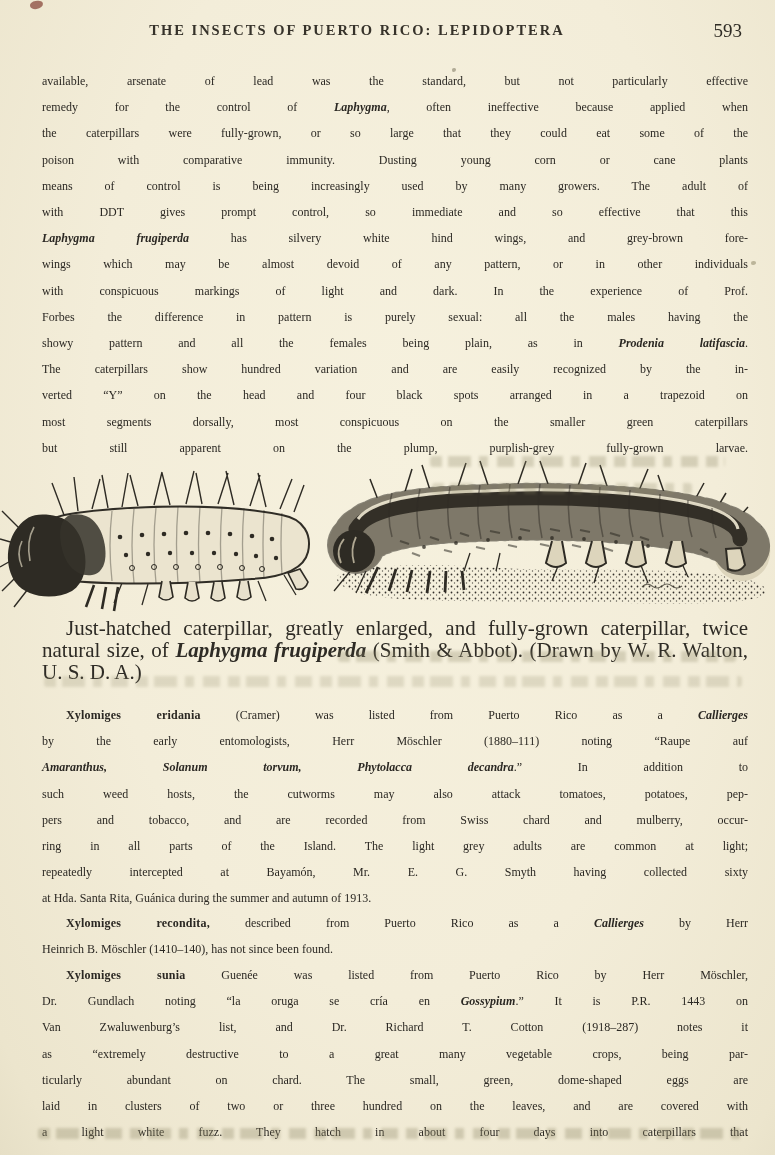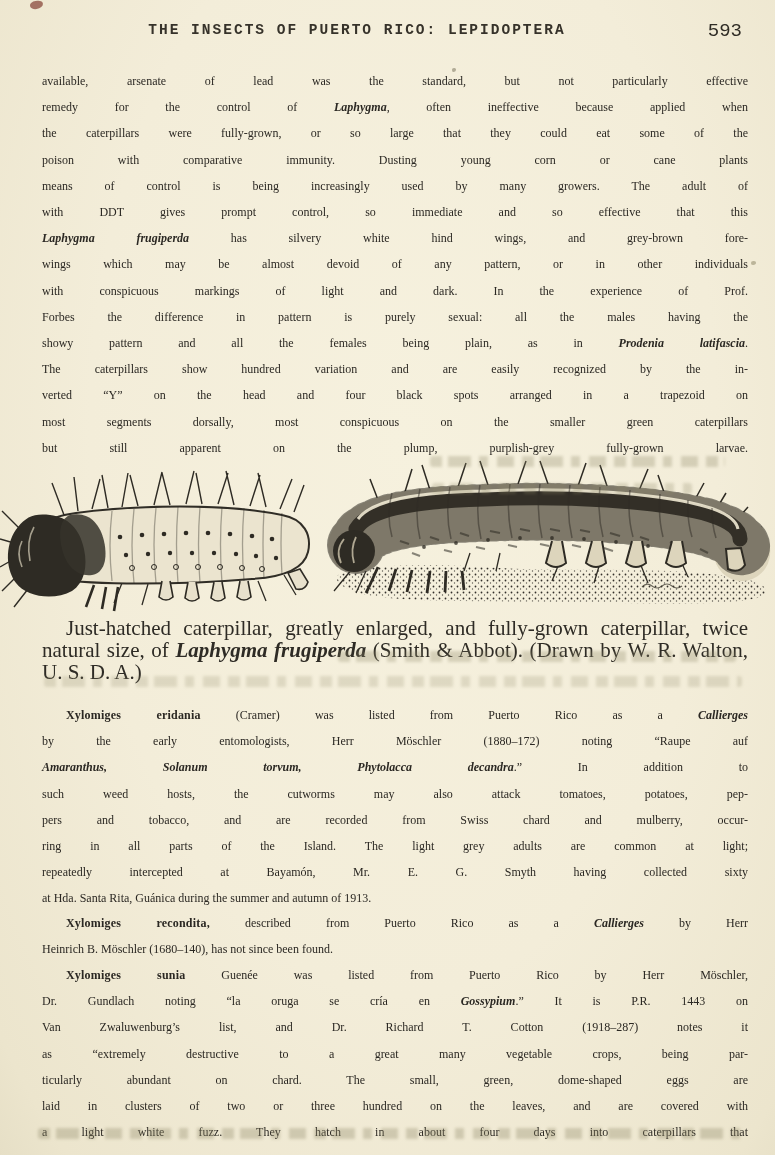--- a/index.html
+++ b/index.html
@@ -8,21 +8,21 @@
     width:775px;height:1155px;
     margin:0 auto;
     overflow:hidden;
     background:
       radial-gradient(ellipse at 52% 38%, #f6f1de 0%, #f3edd9 55%, #ece5cd 92%, #e6dfc6 100%);
     font-family:"Liberation Serif", serif;
     color:#2b2823;
   }
   
   .runhead{
-    position:absolute; top:22px; left:42px; right:33px; height:24px;font-family:Liberation Mono, monospace;
+    position:absolute; top:22px; left:42px; right:33px; height:24px;
   }
   .runhead .title{
     position:absolute; left:0; right:70px; text-align:center;
     font-size:14.5px; font-weight:bold; letter-spacing:2px; color:#36322a;
   }
   .runhead .folio{
     position:absolute; right:0; top:-2px; font-size:19px; color:#2f2c25;
   }
   
   .para{ position:absolute; left:42px; width:706px; font-size:12px; line-height:26.2px; }
@@ -176,31 +176,31 @@
   </svg>
 
   <div class="para caption indent" style="top:618px">
       <div class="tline"><span>Just-hatched caterpillar, greatly enlarged, and fully-grown caterpillar, twice</span></div>
       <div class="tline"><span>natural size, of </span><span class="st-i">Laphygma frugiperda</span><span> (Smith &amp; Abbot).  (Drawn by W. R. Walton,</span></div>
       <div class="tline tline-end"><span>U. S. D. A.)</span></div>
     </div>
 
   <div class="para indent" style="top:702px">
       <div class="tline"><span class="st-b">Xylomiges eridania</span><span> (Cramer) was listed from Puerto Rico as a </span><span class="st-i">Callierges</span></div>
-      <div class="tline"><span>by the early entomologists, Herr Möschler (1880–172) noting “Raupe auf</span></div>
+      <div class="tline"><span>by the early entomologists, Herr Möschler (1880–111) noting “Raupe auf</span></div>
       <div class="tline"><span class="st-i">Amaranthus, Solanum torvum, Phytolacca decandra</span><span>.”  In addition to</span></div>
       <div class="tline"><span>such weed hosts, the cutworms may also attack tomatoes, potatoes, pep-</span></div>
       <div class="tline"><span>pers and tobacco, and are recorded from Swiss chard and mulberry, occur-</span></div>
       <div class="tline"><span>ring in all parts of the Island.  The light grey adults are common at light;</span></div>
       <div class="tline"><span>repeatedly intercepted at Bayamón, Mr. E. G. Smyth having collected sixty</span></div>
       <div class="tline tline-end"><span>at Hda. Santa Rita, Guánica during the summer and autumn of 1913.</span></div>
     </div>
   <div class="para indent" style="top:910px">
       <div class="tline"><span class="st-b">Xylomiges recondita,</span><span> described from Puerto Rico as a </span><span class="st-i">Callierges</span><span> by Herr</span></div>
-      <div class="tline tline-end"><span>Heinrich B. Möschler (1680–140), has not since been found.</span></div>
+      <div class="tline tline-end"><span>Heinrich B. Möschler (1410–140), has not since been found.</span></div>
     </div>
   <div class="para indent" style="top:962px">
       <div class="tline"><span class="st-b">Xylomiges sunia</span><span> Guenée was listed from Puerto Rico by Herr Möschler,</span></div>
       <div class="tline"><span>Dr. Gundlach noting “la oruga se cría en </span><span class="st-i">Gossypium</span><span>.”  It is P.R. 1443 on</span></div>
       <div class="tline"><span>Van Zwaluwenburg’s list, and Dr. Richard T. Cotton (1918–287) notes it</span></div>
       <div class="tline"><span>as “extremely destructive to a great many vegetable crops, being par-</span></div>
       <div class="tline"><span>ticularly abundant on chard.  The small, green, dome-shaped eggs are</span></div>
       <div class="tline"><span>laid in clusters of two or three hundred on the leaves, and are covered with</span></div>
       <div class="tline"><span>a light white fuzz.  They hatch in about four days into caterpillars that</span></div>
     </div>

